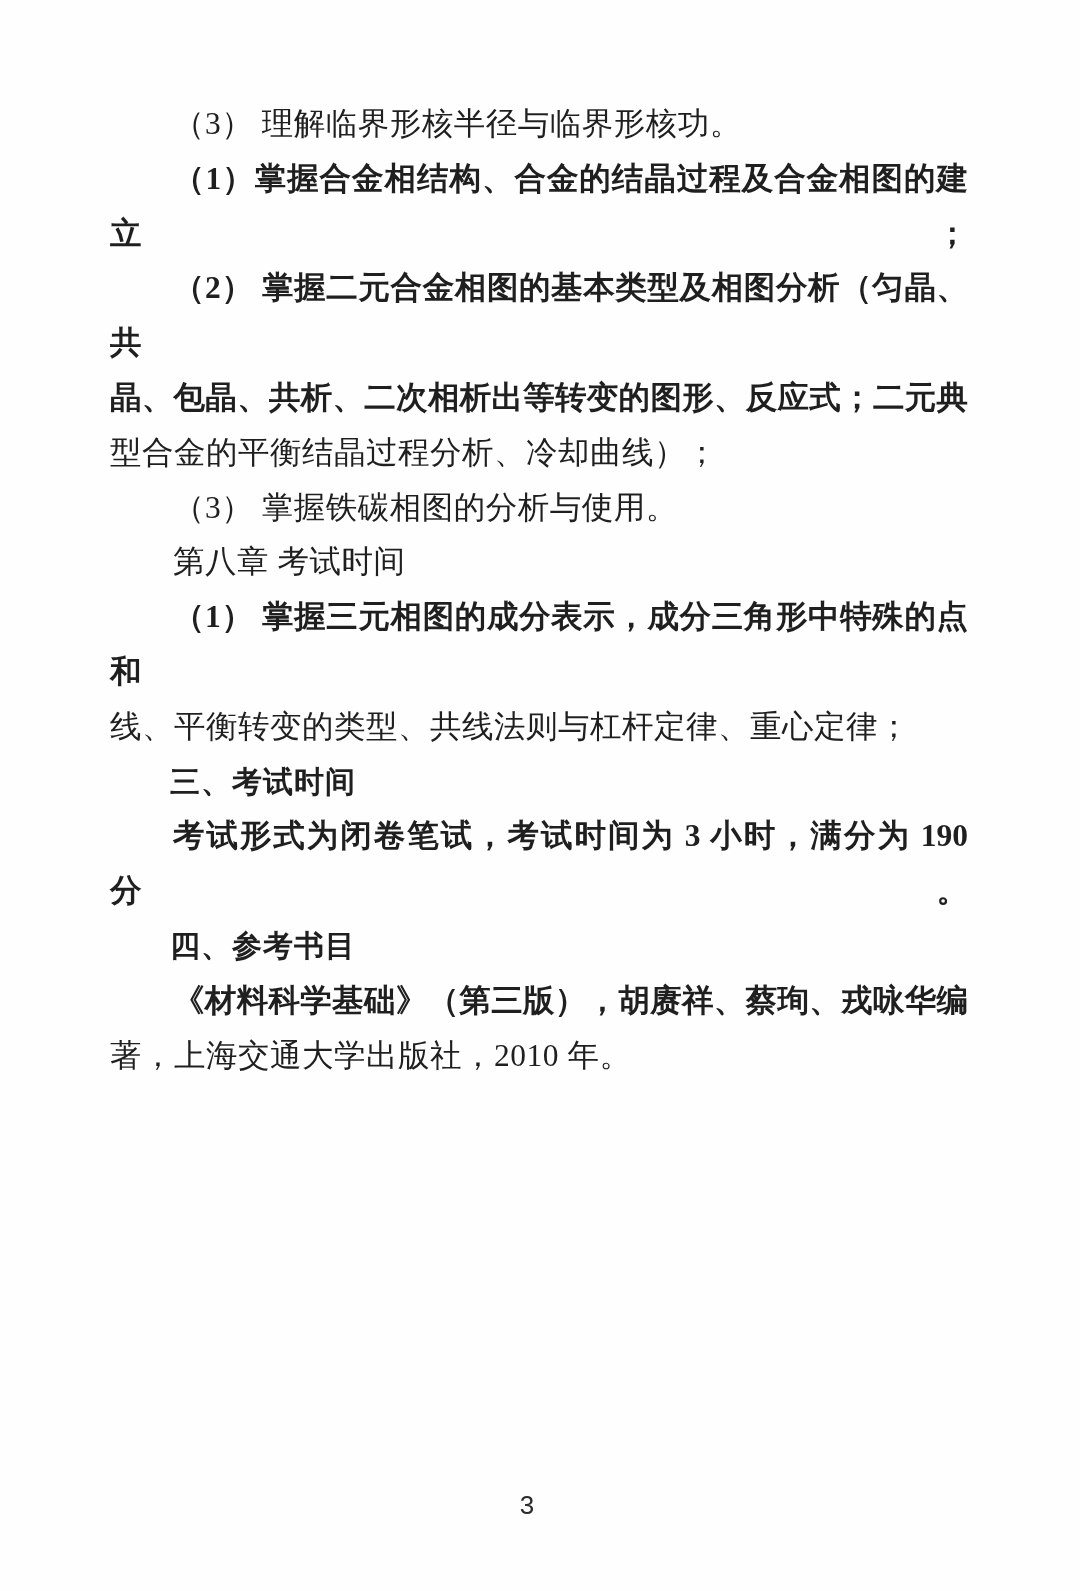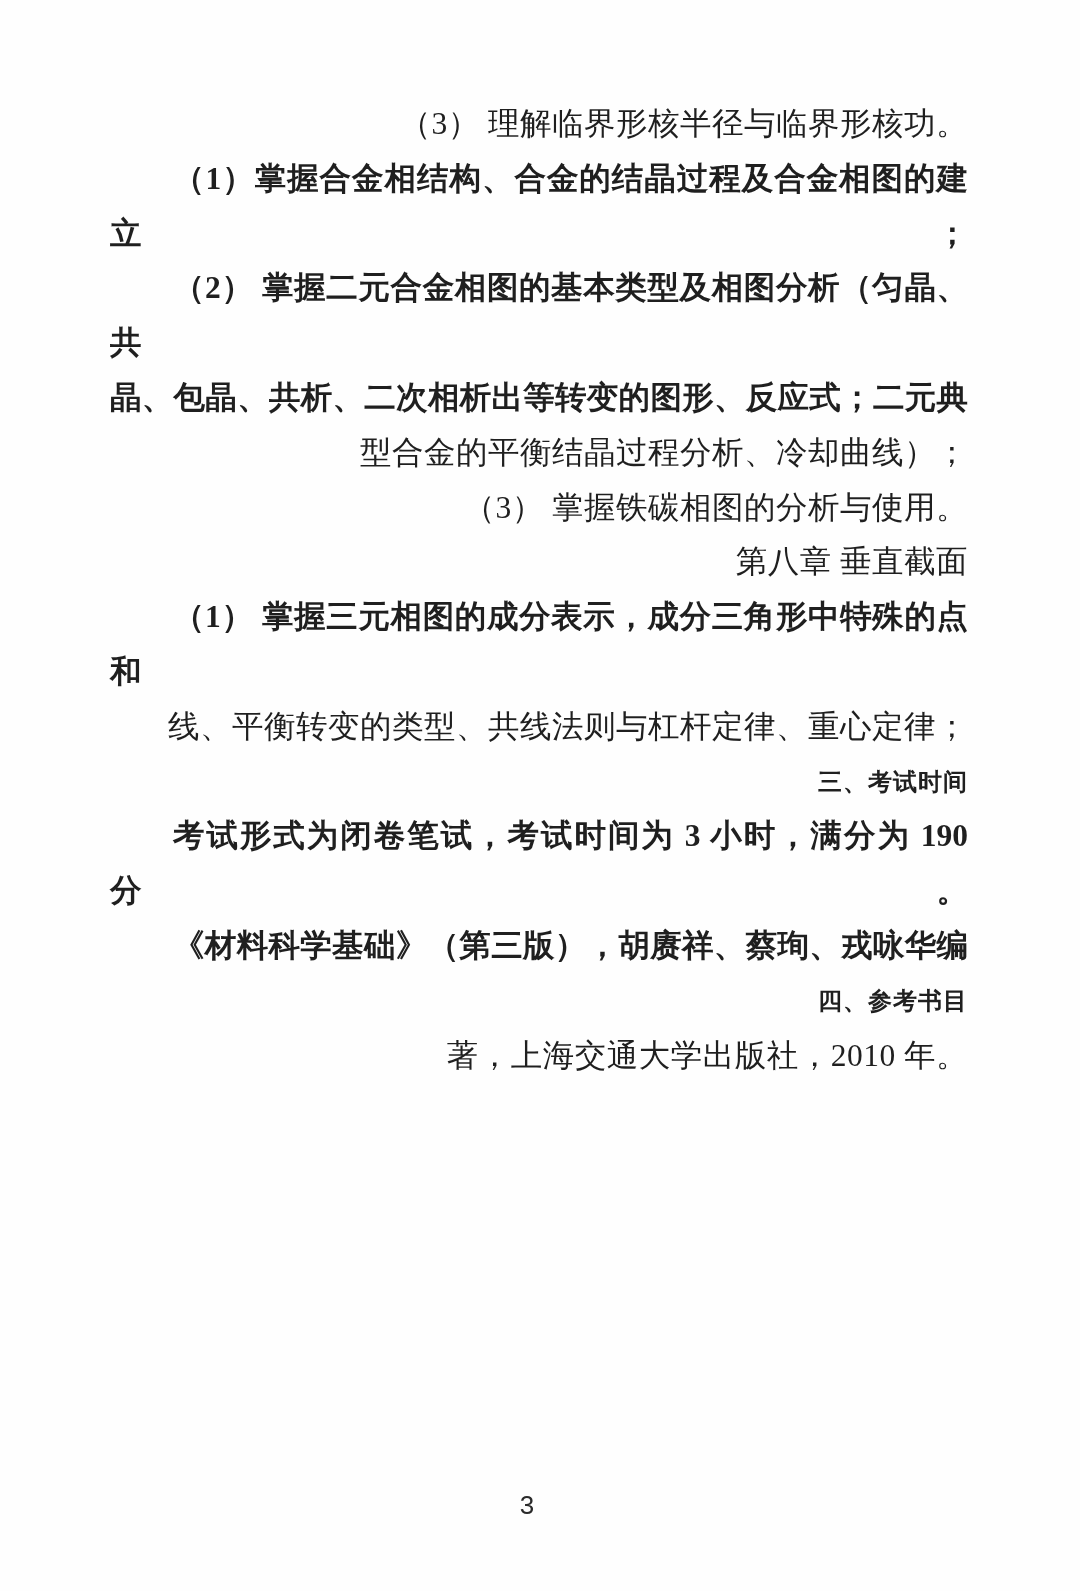--- a/index.html
+++ b/index.html
@@ -22,37 +22,37 @@
     position: absolute;
     top: 97px;
     left: 110px;
     width: 858px;
   }
   .line {
     font-size: 31.5px;
     line-height: 54.8px;
     letter-spacing: 0.5px;
     white-space: nowrap;
-    text-align: right;
+    text-align: left;
   }
   .line.justify {
     white-space: normal;
     text-align: justify;
     text-align-last: justify;
     text-justify: inter-ideograph;
     letter-spacing: 0;
     font-weight: bold;
   }
   .line.indent {
     text-indent: 2em;
   }
   .line.heading {
     font-family: "Liberation Sans", "DejaVu Sans", sans-serif;
     font-weight: bold;
-    font-size: 24px;
+    font-size: 30px;
     letter-spacing: 1px;
   }
   .page-number {
     position: absolute;
     top: 1490px;
     left: 0;
     right: 26px;
     text-align: center;
     font-size: 26px;
     font-family: "Liberation Sans", "DejaVu Sans", sans-serif;
@@ -63,23 +63,23 @@
 <body>
 
 <div class="page">
   <div class="content" id="lines">
       <div class="line indent">（3） 理解临界形核半径与临界形核功。</div>
       <div class="line indent justify">（1）掌握合金相结构、合金的结晶过程及合金相图的建立；</div>
       <div class="line indent justify">（2） 掌握二元合金相图的基本类型及相图分析（匀晶、共</div>
       <div class="line justify">晶、包晶、共析、二次相析出等转变的图形、反应式；二元典</div>
       <div class="line">型合金的平衡结晶过程分析、冷却曲线）；</div>
       <div class="line indent">（3） 掌握铁碳相图的分析与使用。</div>
-      <div class="line indent">第八章 垂直截面</div>
+      <div class="line indent">第八章 考试时间</div>
       <div class="line indent justify">（1） 掌握三元相图的成分表示，成分三角形中特殊的点和</div>
       <div class="line">线、平衡转变的类型、共线法则与杠杆定律、重心定律；</div>
       <div class="line indent heading">三、考试时间</div>
       <div class="line indent justify">考试形式为闭卷笔试，考试时间为 3 小时，满分为 190 分。</div>
+      <div class="line indent heading">四、参考书目</div>
       <div class="line indent justify">《材料科学基础》（第三版），胡赓祥、蔡珣、戎咏华编</div>
-      <div class="line indent heading">四、参考书目</div>
       <div class="line">著，上海交通大学出版社，2010 年。</div>
     </div>
   <div class="page-number">3</div>
 </div>
 
 </body></html>

